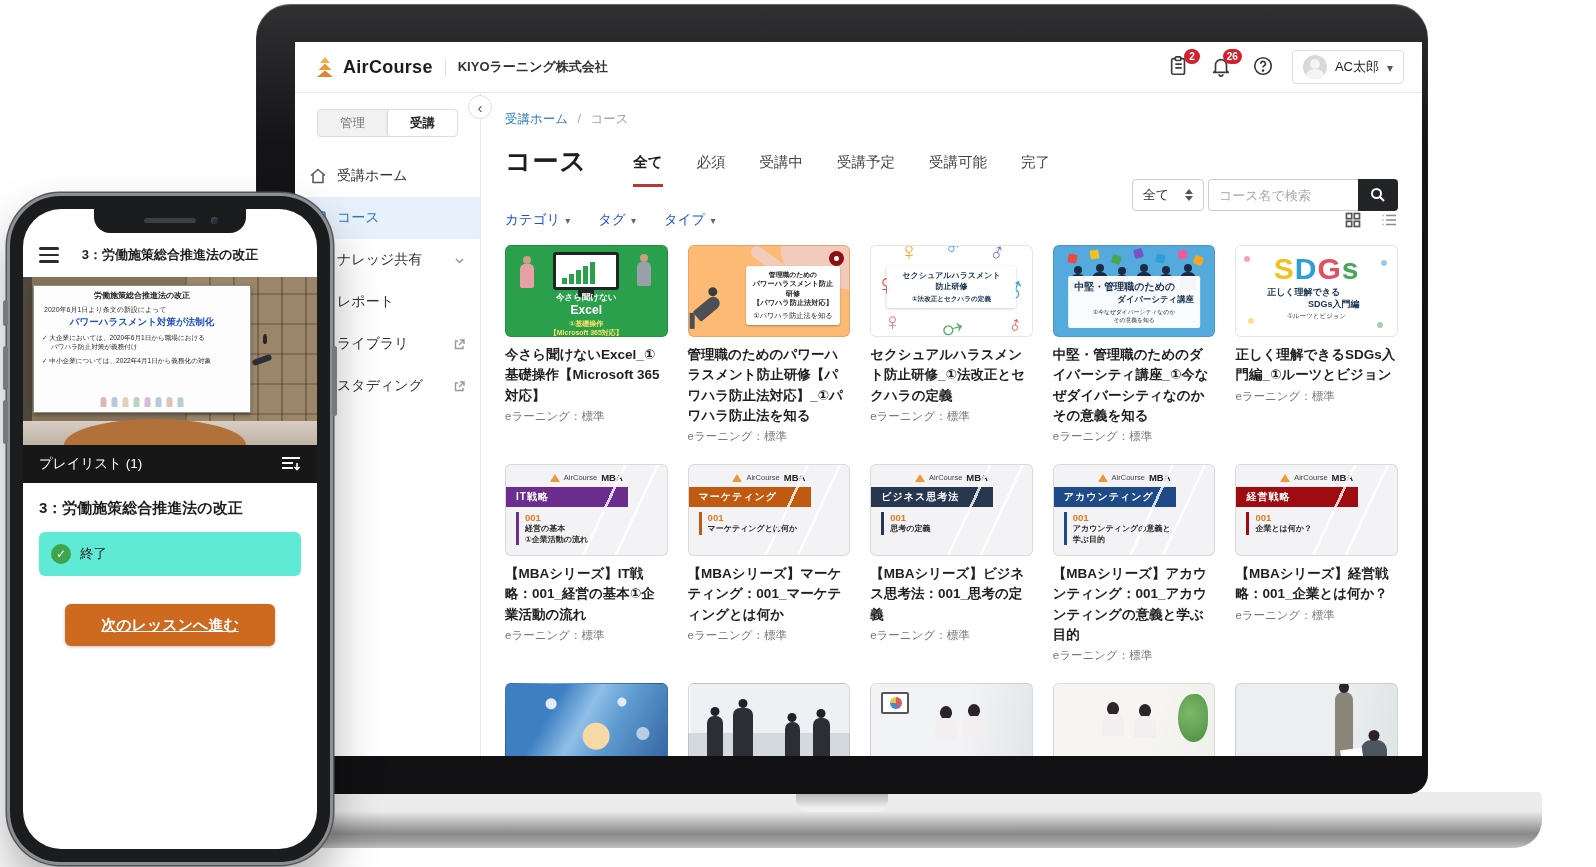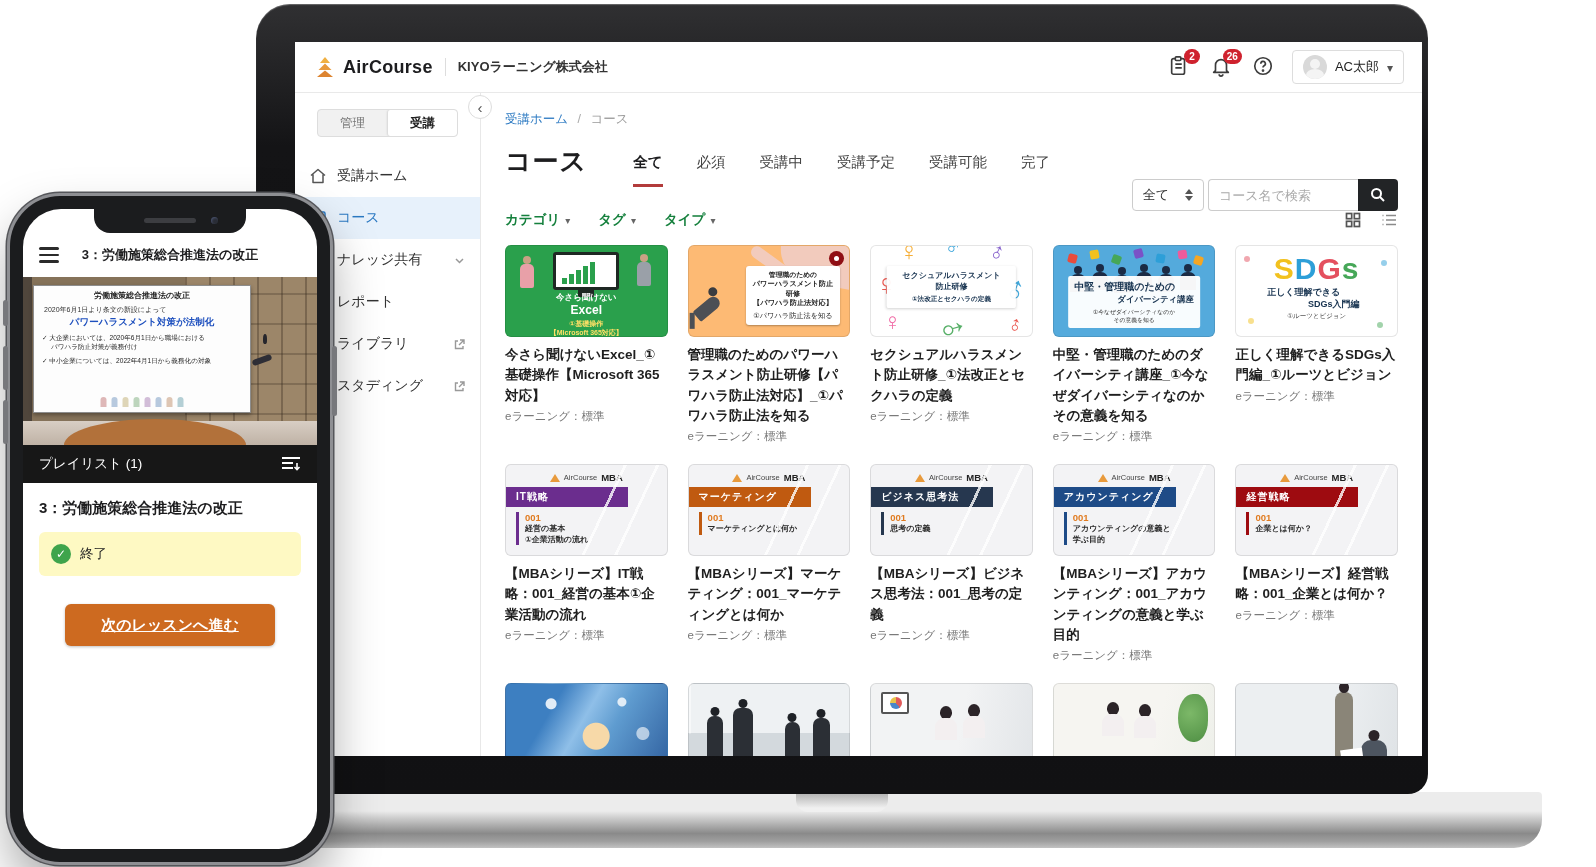--- a/index.html
+++ b/index.html
@@ -76,21 +76,21 @@
   .updown .d { border-top:5px solid #555; }
   .search-wrap { display:flex; margin-left:4px;justify-content:space-between; }
   .search-input { width:150px; height:32px; border:1px solid #ccc; border-right:none;
     border-radius:4px 0 0 4px; padding:0 10px; font-size:13px; color:#333; outline:none;
     font-family:"Liberation Sans","DejaVu Sans",sans-serif; }
   .search-input::placeholder { color:#a9a9a9; }
   .search-btn { width:40px; height:32px; background:#222426; border:none; border-radius:0 4px 4px 0;
     display:flex; align-items:center; justify-content:center; cursor:pointer; }
   .search-btn svg { width:16px; height:16px; }
   .filter-row { margin-top:24px; display:flex; align-items:center; gap:28px; }
-  .filter-chip { font-size:13.5px; color:#15803d; cursor:pointer;font-weight:bold; }
+  .filter-chip { font-size:13.5px; color:#1d4ed8; cursor:pointer; }
   .filter-chip::after { content:"▾"; font-size:10px; color:#666; margin-left:5px; }
   .view-icons { margin-left:auto; display:flex; gap:18px; align-items:center; }
   .view-ic { width:18px; height:18px; cursor:pointer; }
   .view-ic svg { width:18px; height:18px; display:block; }
 
   
   .grid { margin-top:16px; display:grid; grid-template-columns:repeat(5,1fr); column-gap:20px; row-gap:20px; }
   .card { cursor:pointer; }
   .thumb { position:relative; height:92px; border-radius:6px; overflow:hidden; border:1px solid rgba(0,0,0,.10); }
   .c-title { margin-top:8px; font-size:13.5px; font-weight:600; color:#1f1f1f; line-height:1.5; }
@@ -260,21 +260,21 @@
   .s-bullet .cont { padding-left:9px; }
   .s-people { position:absolute; left:50%; bottom:5px; transform:translateX(-50%);
     display:flex; gap:5px; opacity:.75; }
   .s-people i { width:6px; height:10px; border-radius:3px 3px 0 0; display:block; }
   .p-playlist { height:38px; background:#171717; color:#fff; display:flex; align-items:center;
     padding:0 16px; font-size:13.5px; }
   .pl-icon { margin-left:auto; width:20px; height:16px; }
   .pl-icon svg { width:20px; height:16px; display:block; }
   .p-content { padding:16px 16px 0; }
   .p-lesson { font-size:15px; font-weight:700; color:#1d1d1f; }
-  .p-status { margin-top:14px; background:#fef9c3; border-radius:6px; padding:12px; display:flex;
+  .p-status { margin-top:14px; background:#5eead4; border-radius:6px; padding:12px; display:flex;
     align-items:center; gap:9px; }
   .p-check { width:20px; height:20px; border-radius:50%; background:#3FA44C; color:#fff;
     display:flex; align-items:center; justify-content:center; font-size:12px; font-weight:800; }
   .p-check::before { content:"✓"; }
   .p-status-label { font-size:13.5px; color:#222; }
   .p-next { display:block; margin:28px auto 0; width:210px; height:42px; background:#CD6A20;
     border:none; border-radius:6px; color:#fff; font-size:15px; font-weight:700; cursor:pointer;
     font-family:"Liberation Sans","DejaVu Sans",sans-serif; box-shadow:0 1px 3px rgba(0,0,0,.25);text-decoration:underline; }
 </style>
 </head>

